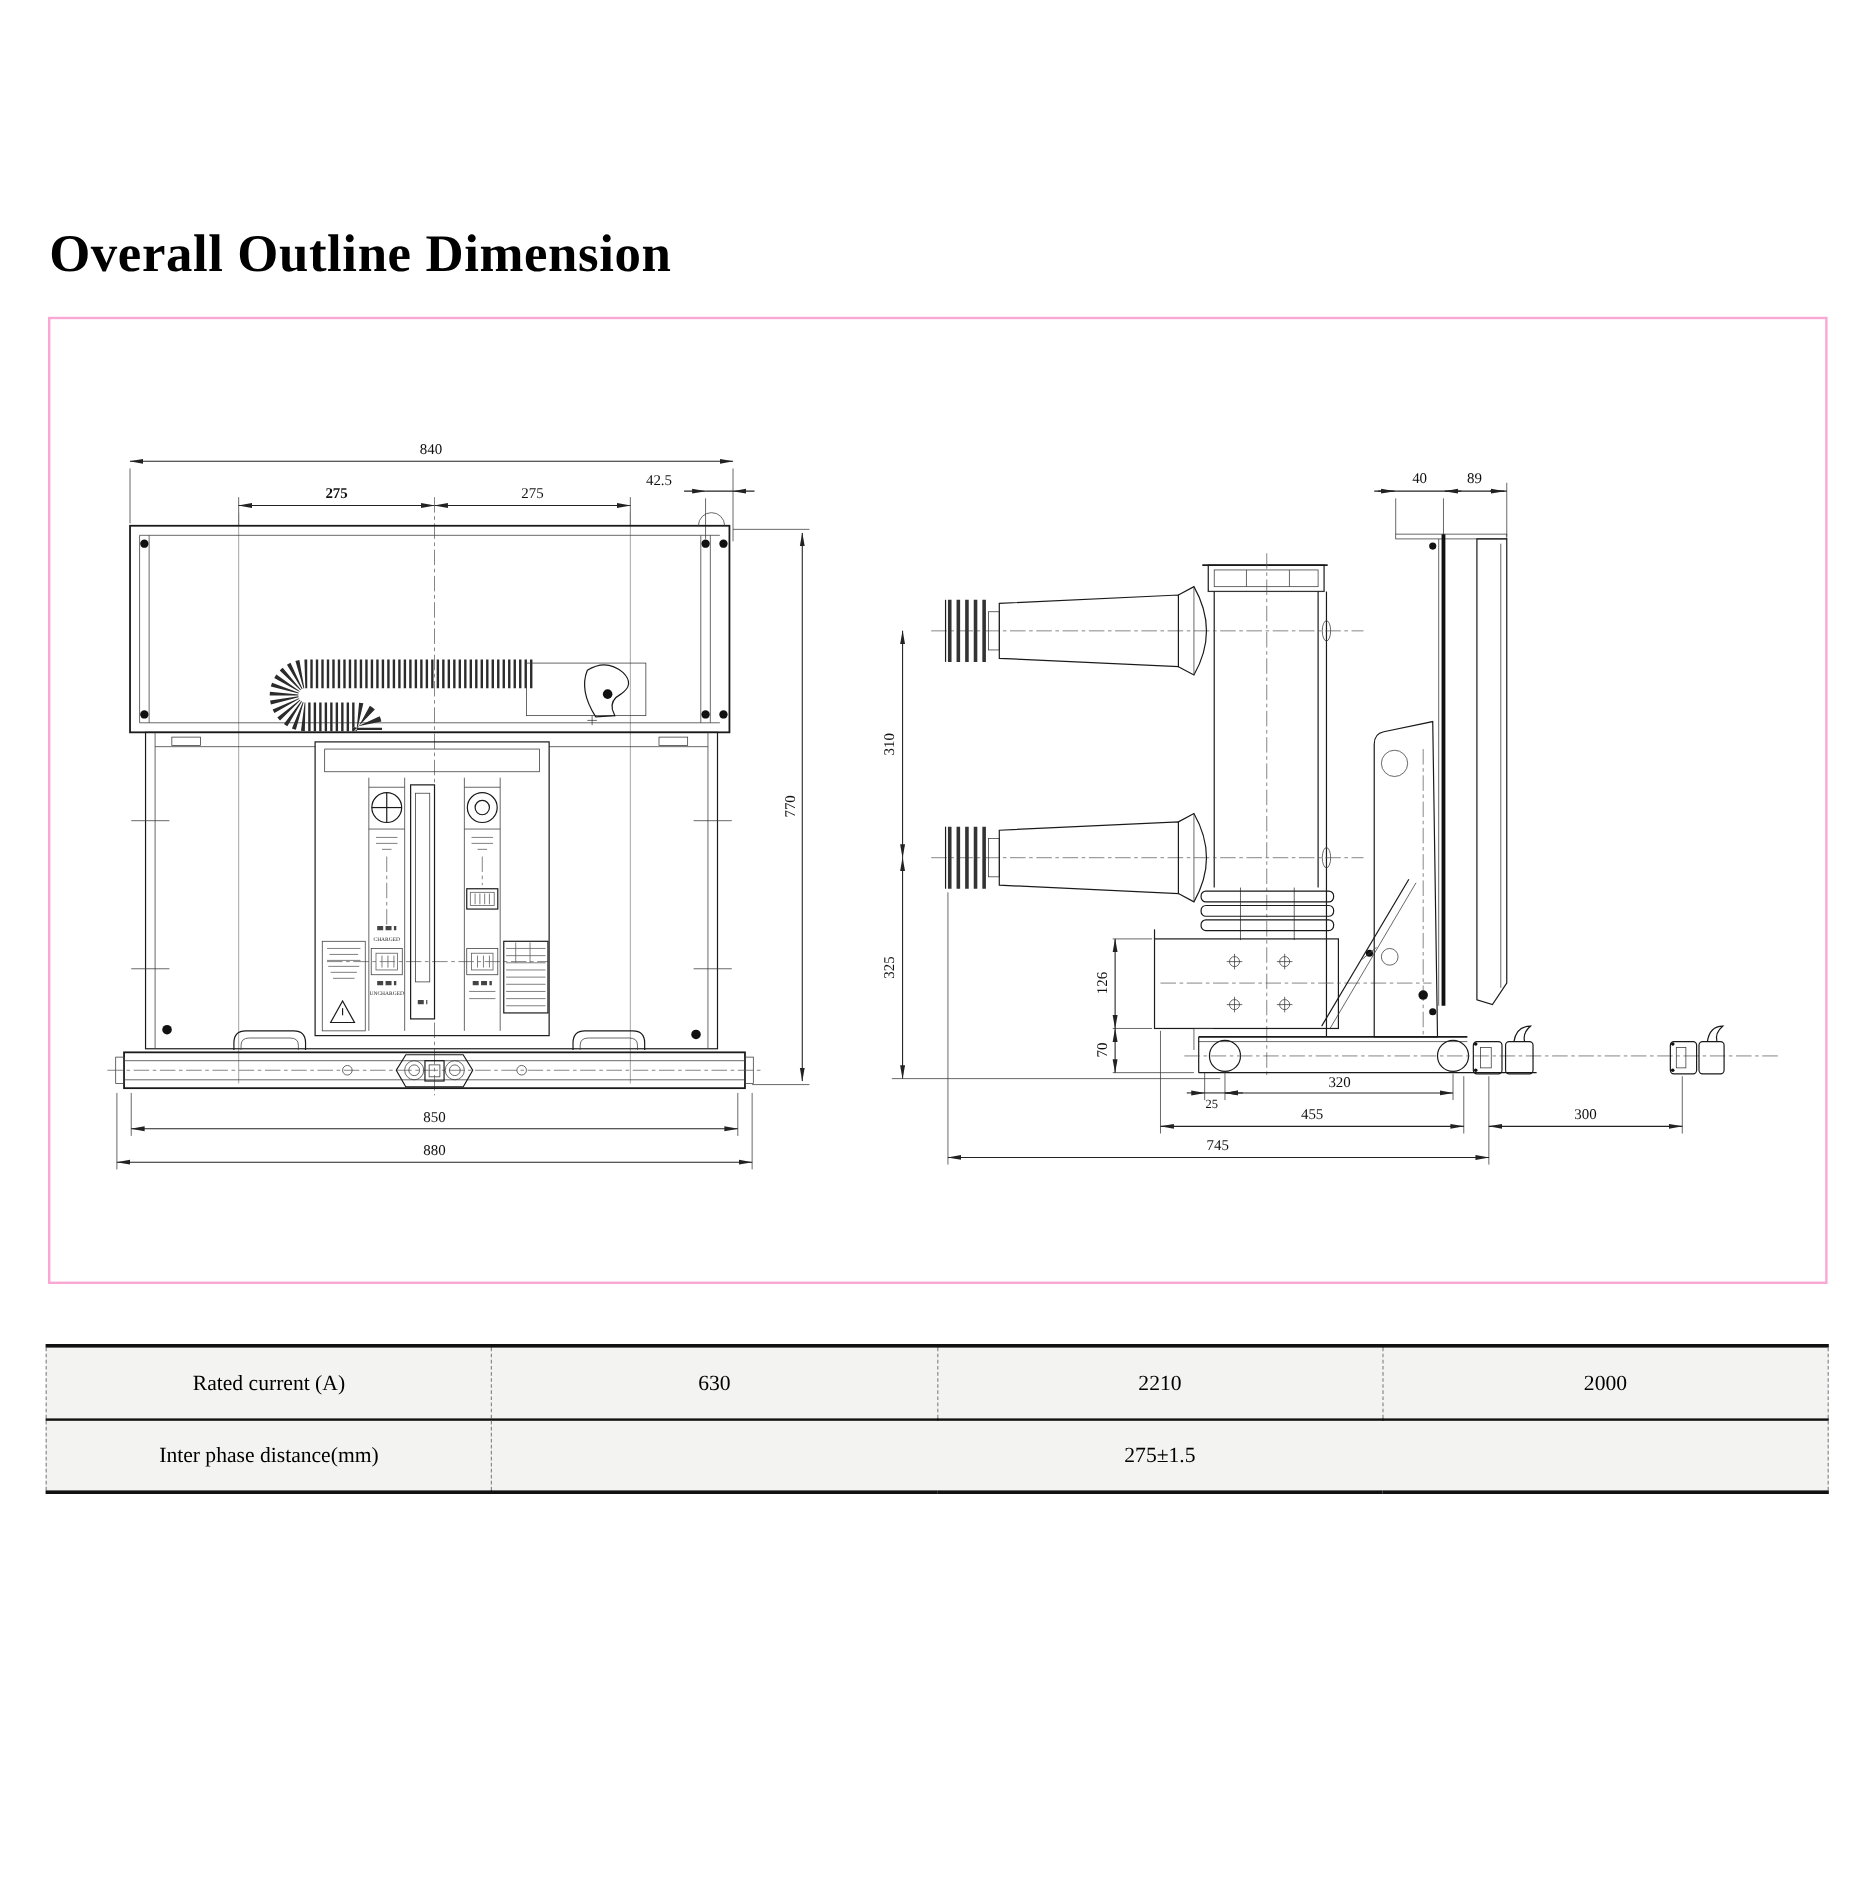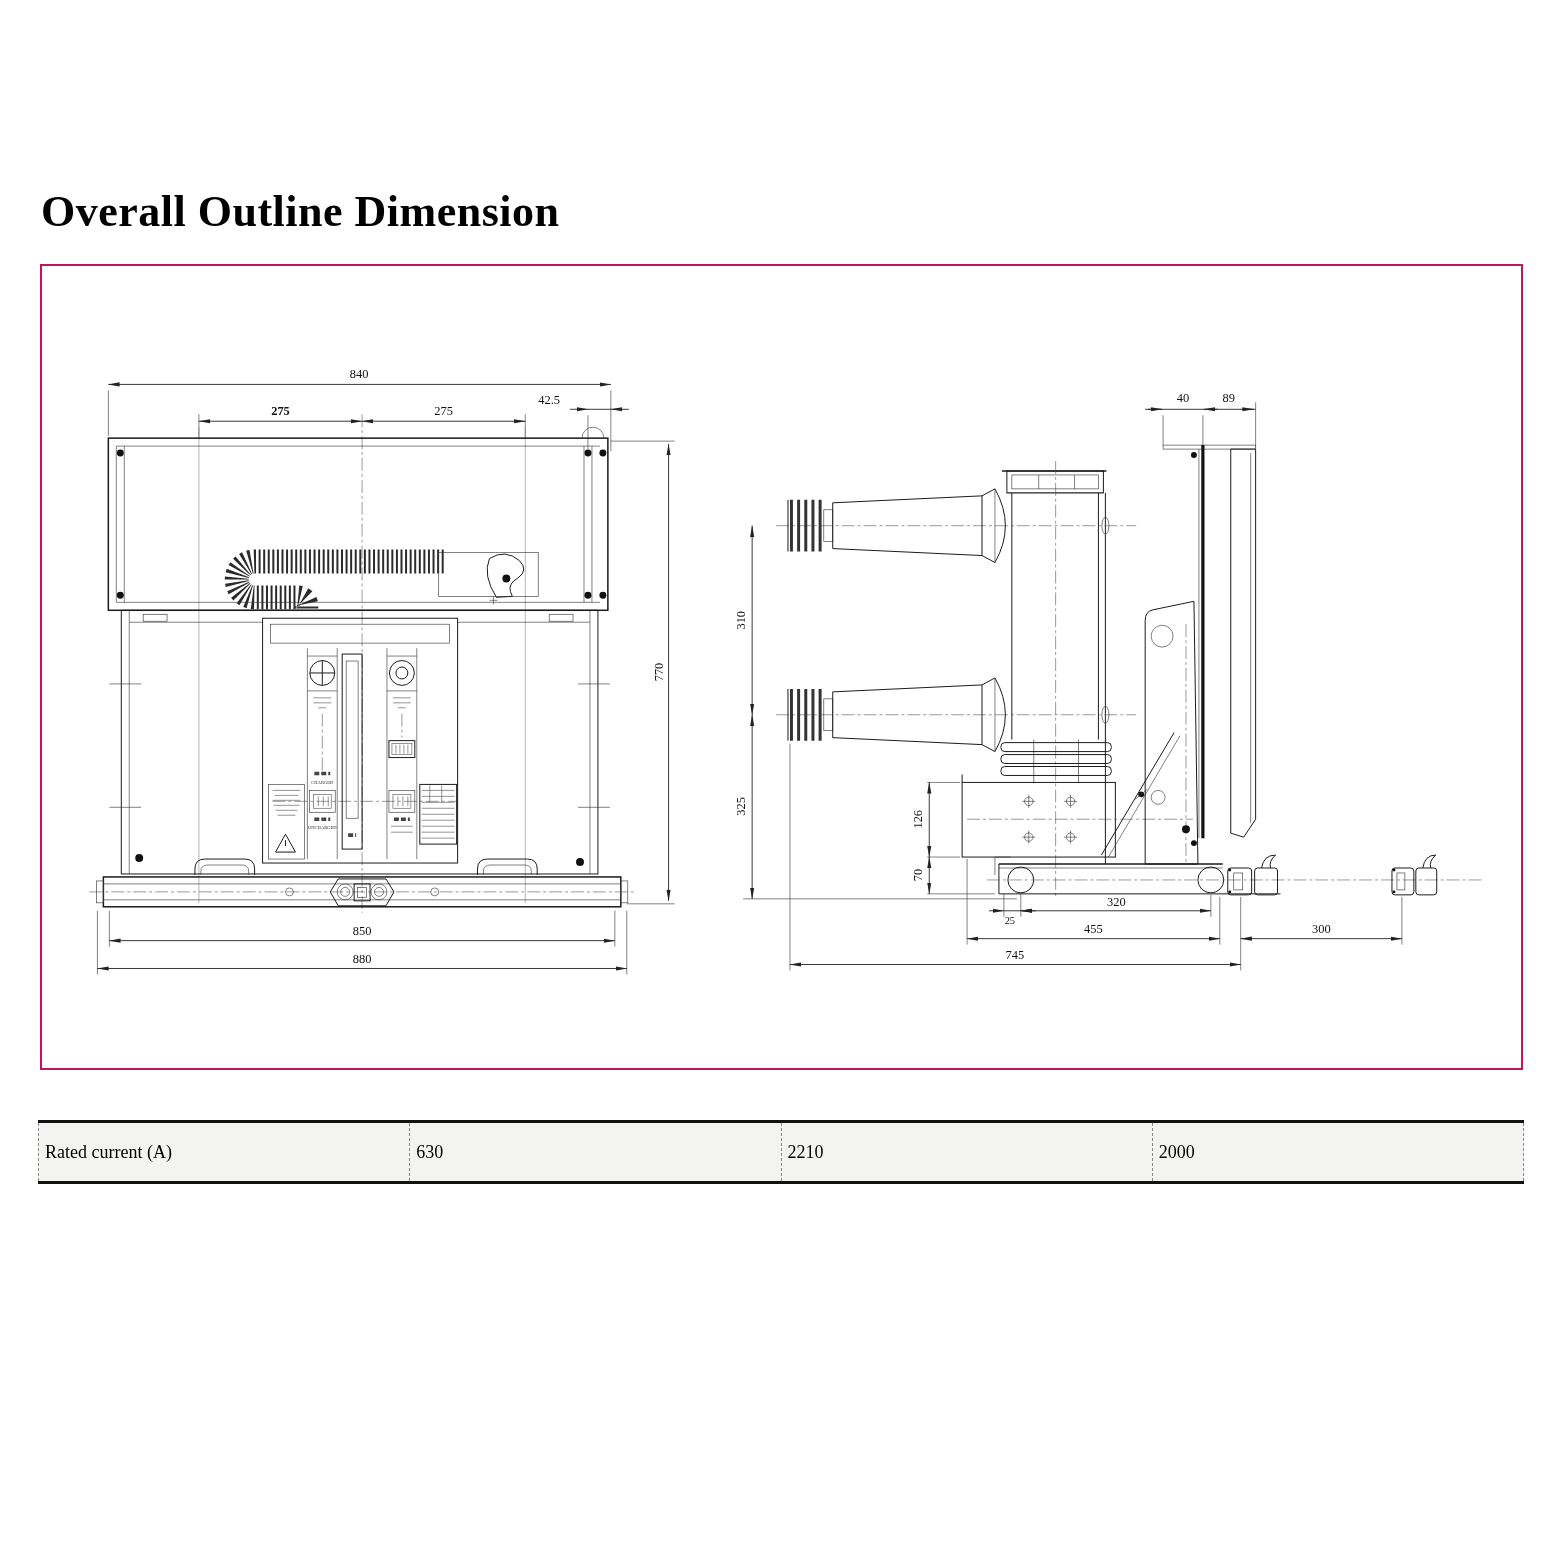--- a/index.html
+++ b/index.html
@@ -1,20 +1,20 @@
 <!DOCTYPE html>
 <html><head>
 <meta charset="utf-8">
 <style>
   html,body{margin:0;padding:0;background:#fff;width:1563px;height:1564px;position:relative;
             font-family:"Liberation Serif",serif;}
   .title{position:absolute;left:41px;top:186px;font-weight:bold;font-size:44px;color:#000;
          font-family:"Liberation Serif",serif;letter-spacing:.5px;}
   .dbox{position:absolute;left:40px;top:264px;width:1483px;height:806px;
-        border:2px solid #be185d;box-sizing:border-box;background:#fff;}
+        border:2px solid #f9a8d4;box-sizing:border-box;background:#fff;}
   .dbox svg{width:100%;height:100%;display:block;}
 
   
   .ln{stroke:#1a1a1a;stroke-width:1;fill:none}
   .w2{stroke-width:1.5}
   .thin{stroke:#3d3d3d;stroke-width:.65;fill:none}
   .mic{stroke:#666;stroke-width:.7;fill:none}
   .cl{stroke:#555;stroke-width:.6;stroke-dasharray:13 3 3 3;fill:none}
   .ph{stroke:#777;stroke-width:.55;fill:none}
   .dim{stroke:#222;stroke-width:.9;fill:none}
@@ -27,21 +27,21 @@
   .mt{font-size:4.6px;text-anchor:middle;fill:#222}
   .smg{stroke:#444;stroke-width:3.6;stroke-dasharray:5 2;fill:none}
 
   
   .spec{position:absolute;left:38px;top:1120px;width:1486px;border-collapse:collapse;
         table-layout:fixed;background:#f3f3f2;font-size:18px;color:#000;
         border-top:3px solid #111;border-bottom:3px solid #111;
         border-left:1px dashed #8a8a8a;border-right:1px dashed #8a8a8a;}
   .spec tr{height:61px;}
   .spec td{border-top:2px solid #111;border-left:1px dashed #8a8a8a;
-           vertical-align:middle;padding:0 6px;}
+           text-align:center;vertical-align:middle;padding:0 6px;}
   .spec tr:first-child td{border-top:none;}
   .spec td:first-child{border-left:none;}
 </style>
 </head>
 <body>
 
 <div class="title">Overall Outline Dimension</div>
 
 <div class="dbox">
 <svg viewBox="0 0 1483 806">
@@ -442,14 +442,18 @@
       <col style="width:25%">
       <col style="width:25%">
     </colgroup>
   <tbody>
     <tr>
       <td>Rated current (A)</td>
       <td>630</td>
       <td>2210</td>
       <td>2000</td>
     </tr>
+    <tr>
+      <td>Inter phase distance(mm)</td>
+      <td colspan="3">275±1.5</td>
+    </tr>
   </tbody>
 </table>
 
 </body></html>

